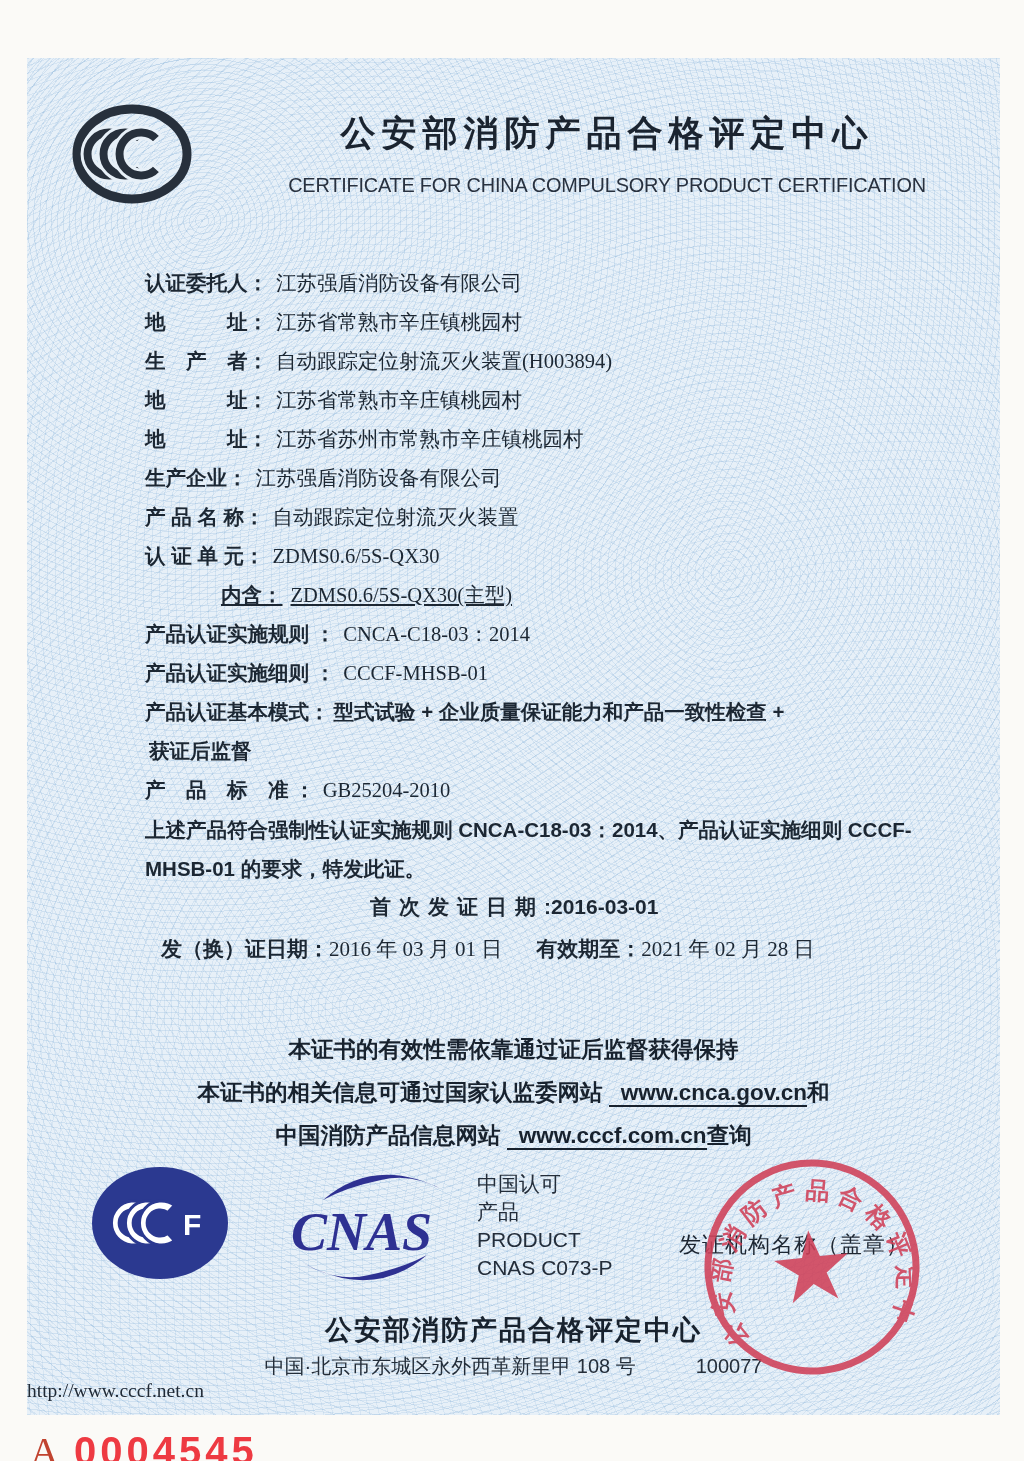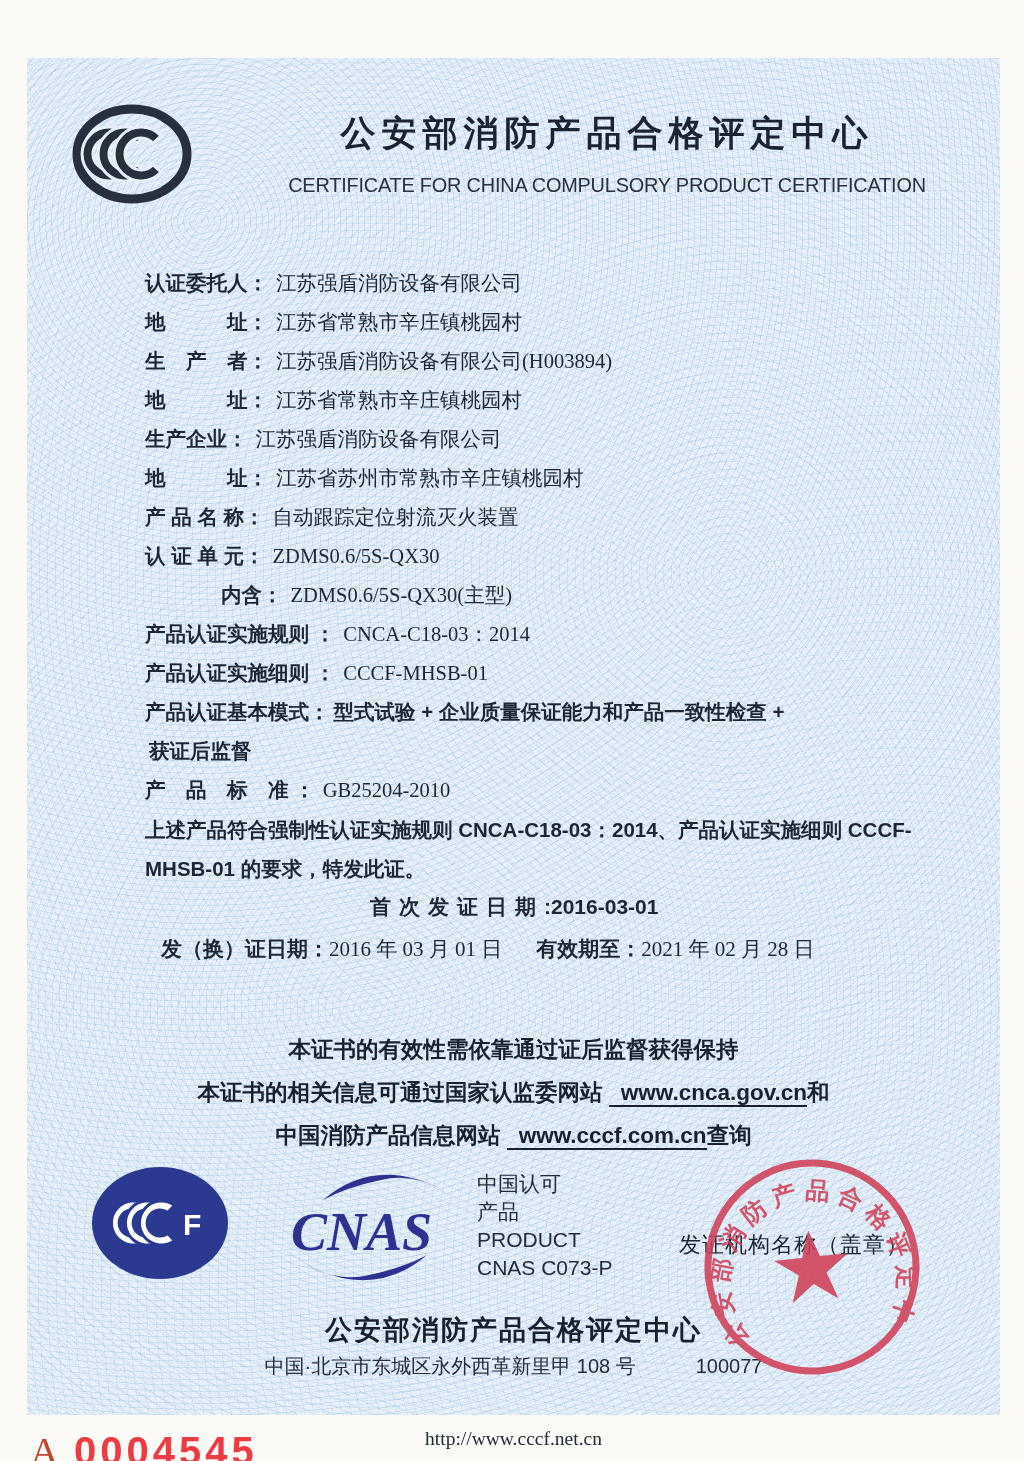--- a/index.html
+++ b/index.html
@@ -25,42 +25,42 @@
   .title-cn{font-size:35px;font-weight:bold;letter-spacing:6px;color:#1b2430;}
   .title-en{margin-top:16px;font-size:20.5px;color:#28313f;letter-spacing:-0.2px;transform:scaleX(.97);transform-origin:center;}
   .certno{position:absolute;top:166px;left:0;width:890px;text-align:right;font-size:19.5px;letter-spacing:1px;color:#202a36;}
   .certno .num{font-family:"Liberation Serif", serif;letter-spacing:2px;}
   
   .fields{position:absolute;top:205px;left:118px;width:800px;}
   .row{height:39px;line-height:39px;font-size:20.5px;white-space:pre;}
   .row .lbl{font-weight:bold;}
   .row .val{font-family:"Liberation Serif", serif;margin-left:8px;}
   .row .val.boldv{font-family:"Liberation Sans", sans-serif;font-weight:bold;margin-left:4px;}
-  .row.indent{padding-left:76px;}
+  .row.indent{padding-left:76px;text-decoration:underline;}
   .statement{position:absolute;top:752px;left:118px;width:796px;font-size:20.5px;font-weight:bold;line-height:39px;}
   .first-issue{position:absolute;top:829px;left:343px;font-size:21px;font-weight:bold;line-height:39px;white-space:pre;}
   .first-issue .lbl{letter-spacing:8px;}
   .issue-line{position:absolute;top:871px;left:134px;font-size:21px;line-height:39px;white-space:pre;}
   .issue-line .lbl{font-weight:bold;}
   .issue-line .dt{font-family:"Liberation Serif", serif;}
   .issue-line .gap{display:inline-block;width:34px;}
   
   .notices{position:absolute;top:970px;left:0;width:100%;text-align:center;font-size:22.5px;font-weight:bold;color:#18222e;}
   .notices .nline{line-height:43px;white-space:pre;}
   .urltext{font-family:"Liberation Sans", sans-serif;border-bottom:2px solid #18222e;padding-bottom:0px;padding-left:12px;}
   
   .cccf-logo{position:absolute;left:60px;top:1103px;width:146px;height:125px;}
   .cnas-logo{position:absolute;left:258px;top:1102px;width:180px;height:135px;}
   .accred{position:absolute;left:450px;top:1112px;font-size:21px;line-height:28px;color:#232d3a;}
   .stamp-label{position:absolute;left:652px;top:1172px;font-size:22px;letter-spacing:1px;color:#1d2632;font-family:Liberation Serif, serif;white-space:pre;z-index:1;}
   .stamp{position:absolute;left:668px;top:1092px;width:234px;height:234px;z-index:2;transform:rotate(-6deg);opacity:.88;}
   
   .footer-org{position:absolute;top:1254px;left:0;width:100%;text-align:center;font-size:27px;font-weight:bold;letter-spacing:2px;color:#18222e;}
   .footer-addr{position:absolute;top:1295px;left:0;width:100%;text-align:center;font-size:20px;color:#242e3a;white-space:pre;}
-  .footer-web{position:absolute;top:1322px;left:0;width:100%;text-align:center;font-size:19.5px;font-family:"Liberation Serif", serif;color:#202a36;margin-top:48px;}
+  .footer-web{position:absolute;top:1322px;left:0;width:100%;text-align:left;font-size:19.5px;font-family:"Liberation Serif", serif;color:#202a36;}
   
   .serial{position:absolute;left:30px;top:1402px;font-size:40px;font-weight:bold;letter-spacing:2px;white-space:pre;margin-top:26px;}
   .serial .pfx{color:#c1432f;font-weight:normal;font-family:"Liberation Serif", serif;}
   .serial .dig{color:#ee3a42;letter-spacing:4px;}
 </style>
 </head>
 <body>
 
 <div class="cert">
 
@@ -75,24 +75,24 @@
 
   <div class="titles">
     <div class="title-cn">公安部消防产品合格评定中心</div>
     <div class="title-en">CERTIFICATE FOR CHINA COMPULSORY PRODUCT CERTIFICATION</div>
   </div>
 
 
   <div class="fields">
     <div class="row"><span class="lbl">认证委托人：</span><span class="val">江苏强盾消防设备有限公司</span></div>
     <div class="row"><span class="lbl">地　　　址：</span><span class="val">江苏省常熟市辛庄镇桃园村</span></div>
-    <div class="row"><span class="lbl">生　产　者：</span><span class="val">江苏强盾消防设备有限公司(H003894)</span></div>
+    <div class="row"><span class="lbl">生　产　者：</span><span class="val">自动跟踪定位射流灭火装置(H003894)</span></div>
     <div class="row"><span class="lbl">地　　　址：</span><span class="val">江苏省常熟市辛庄镇桃园村</span></div>
+    <div class="row"><span class="lbl">地　　　址：</span><span class="val">江苏省苏州市常熟市辛庄镇桃园村</span></div>
     <div class="row"><span class="lbl">生产企业：</span><span class="val">江苏强盾消防设备有限公司</span></div>
-    <div class="row"><span class="lbl">地　　　址：</span><span class="val">江苏省苏州市常熟市辛庄镇桃园村</span></div>
     <div class="row"><span class="lbl">产 品 名 称：</span><span class="val">自动跟踪定位射流灭火装置</span></div>
     <div class="row"><span class="lbl">认 证 单 元：</span><span class="val">ZDMS0.6/5S-QX30</span></div>
     <div class="row indent"><span class="lbl">内含：</span><span class="val">ZDMS0.6/5S-QX30(主型)</span></div>
     <div class="row"><span class="lbl">产品认证实施规则 ：</span><span class="val">CNCA-C18-03：2014</span></div>
     <div class="row"><span class="lbl">产品认证实施细则 ：</span><span class="val">CCCF-MHSB-01</span></div>
     <div class="row"><span class="lbl">产品认证基本模式：</span><span class="val boldv">型式试验 + 企业质量保证能力和产品一致性检查 +</span></div>
     <div class="row"><span class="val boldv">获证后监督</span></div>
     <div class="row"><span class="lbl">产　品　标　准 ：</span><span class="val">GB25204-2010</span></div>
   </div>
 

